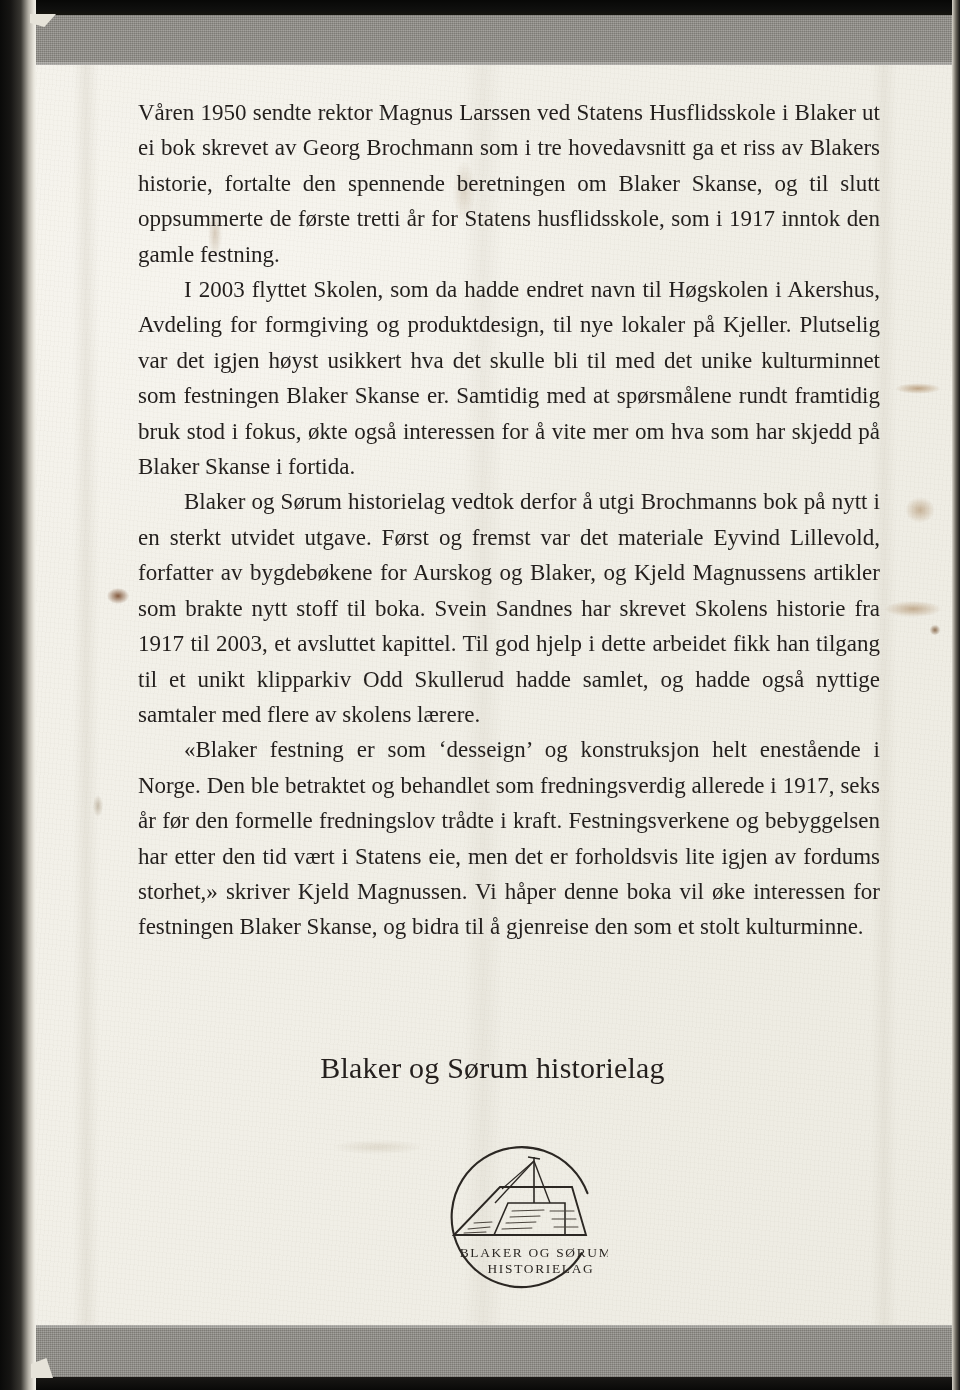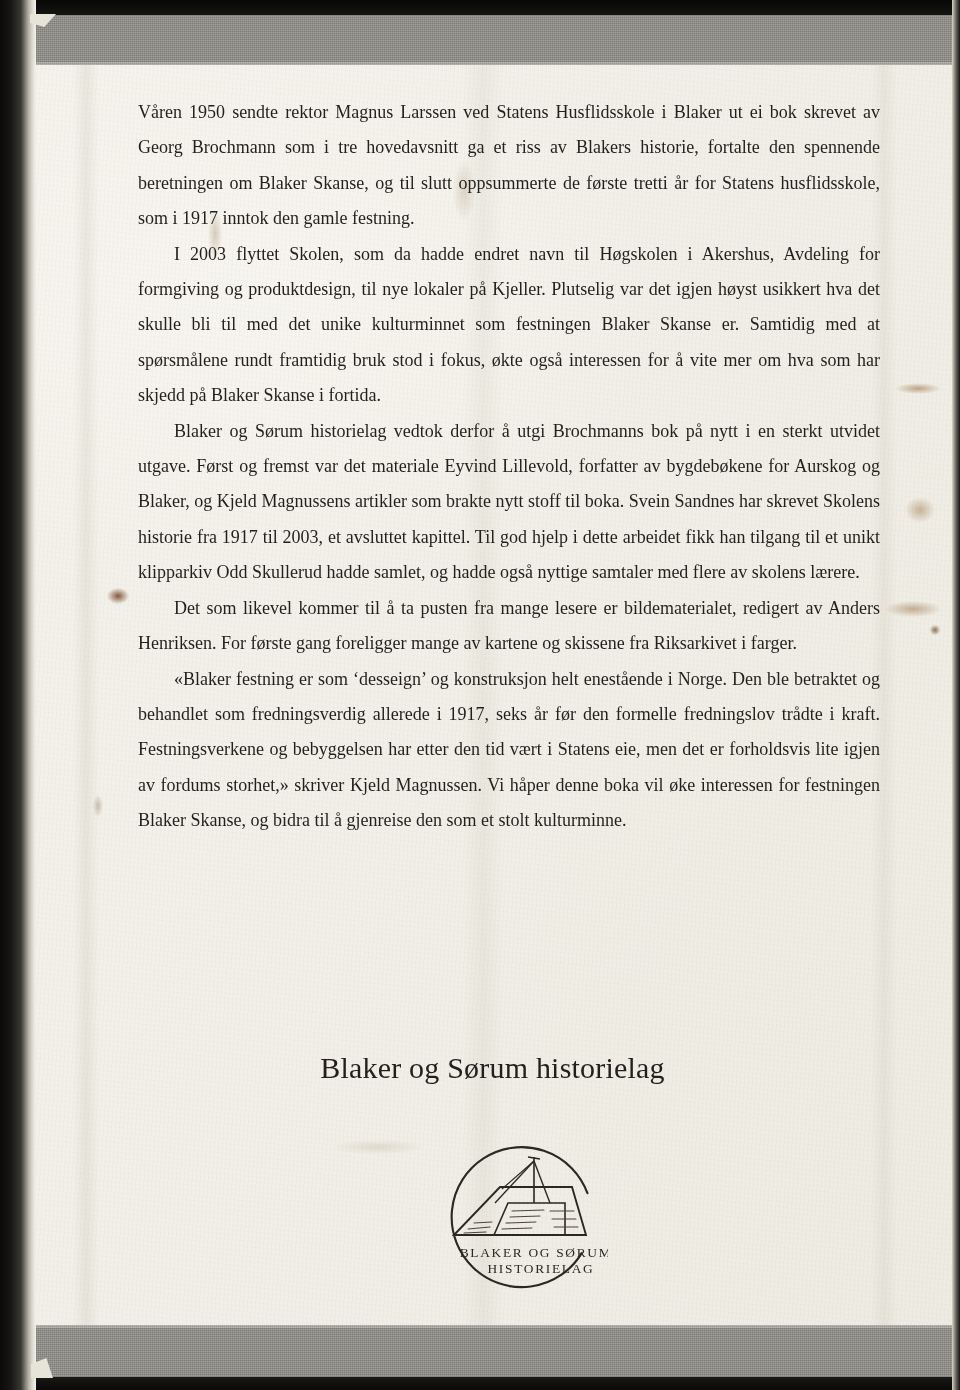--- a/index.html
+++ b/index.html
@@ -92,21 +92,21 @@
     filter: blur(.6px);
   }
 
   
   .textblock {
     position: absolute;
     left: 138px; top: 95px;
     width: 742px;
     z-index: 4;
     color: #231f1d;
-    font-size: 18px;
+    font-size: 23px;
     line-height: 35.4px;
     text-align: justify;
     text-justify: inter-word;
   }
   .textblock p { margin: 0; }
   .textblock p.indent { text-indent: 2.0em; }
 
   .publisher {
     position: absolute;
     left: 0; right: 0; top: 1051px;
@@ -164,21 +164,20 @@
   <div class="edge-bottom-black"></div>
   <div class="edge-left"></div>
   <div class="edge-right"></div>
   <div class="nick" style="left:30px; top:14px; width:26px; height:13px; clip-path:polygon(0 0,100% 0,55% 100%,0 70%);"></div>
   <div class="nick" style="left:31px; top:1358px; width:22px; height:20px; clip-path:polygon(0 30%,70% 0,100% 100%,0 100%);"></div>
 
   <div class="textblock">
     <p>Våren 1950 sendte rektor Magnus Larssen ved Statens Husflidsskole i Blaker ut ei bok skrevet av Georg Brochmann som i tre hovedavsnitt ga et riss av Blakers historie, fortalte den spennende beretningen om Blaker Skanse, og til slutt oppsummerte de første tretti år for Statens husflidsskole, som i 1917 inntok den gamle festning.</p>
     <p class="indent">I 2003 flyttet Skolen, som da hadde endret navn til Høgskolen i Akershus, Avdeling for formgiving og produktdesign, til nye lokaler på Kjeller. Plutselig var det igjen høyst usikkert hva det skulle bli til med det unike kulturminnet som festningen Blaker Skanse er. Samtidig med at spørsmålene rundt framtidig bruk stod i fokus, økte også interessen for å vite mer om hva som har skjedd på Blaker Skanse i fortida.</p>
     <p class="indent">Blaker og Sørum historielag vedtok derfor å utgi Brochmanns bok på nytt i en sterkt utvidet utgave. Først og fremst var det materiale Eyvind Lillevold, forfatter av bygdebøkene for Aurskog og Blaker, og Kjeld Magnussens artikler som brakte nytt stoff til boka. Svein Sandnes har skrevet Skolens historie fra 1917 til 2003, et avsluttet kapittel. Til god hjelp i dette arbeidet fikk han tilgang til et unikt klipparkiv Odd Skullerud hadde samlet, og hadde også nyttige samtaler med flere av skolens lærere.</p>
-    <p class="indent">Det som likevel kommer til å ta pusten fra mange lesere er bildematerialet, redigert av Anders Henriksen. For første gang foreligger mange av kartene og skissene fra Riksarkivet i farger.</p>
     <p class="indent">«Blaker festning er som ‘desseign’ og konstruksjon helt enestående i Norge. Den ble betraktet og behandlet som fredningsverdig allerede i 1917, seks år før den formelle fredningslov trådte i kraft. Festningsverkene og bebyggelsen har etter den tid vært i Statens eie, men det er forholdsvis lite igjen av fordums storhet,» skriver Kjeld Magnussen. Vi håper denne boka vil øke interessen for festningen Blaker Skanse, og bidra til å gjenreise den som et stolt kulturminne.</p>
   </div>
 
   <div class="publisher">Blaker og Sørum historielag</div>
 
   <div class="emblem">
     <svg viewBox="0 0 168 168" xmlns="http://www.w3.org/2000/svg">
 
       <path d="M 150 63
                A 70 70 0 1 0 138 122" fill="none" stroke="#2b2723" stroke-width="2.1" stroke-linecap="round" transform="rotate(-6 84 84)"></path>

